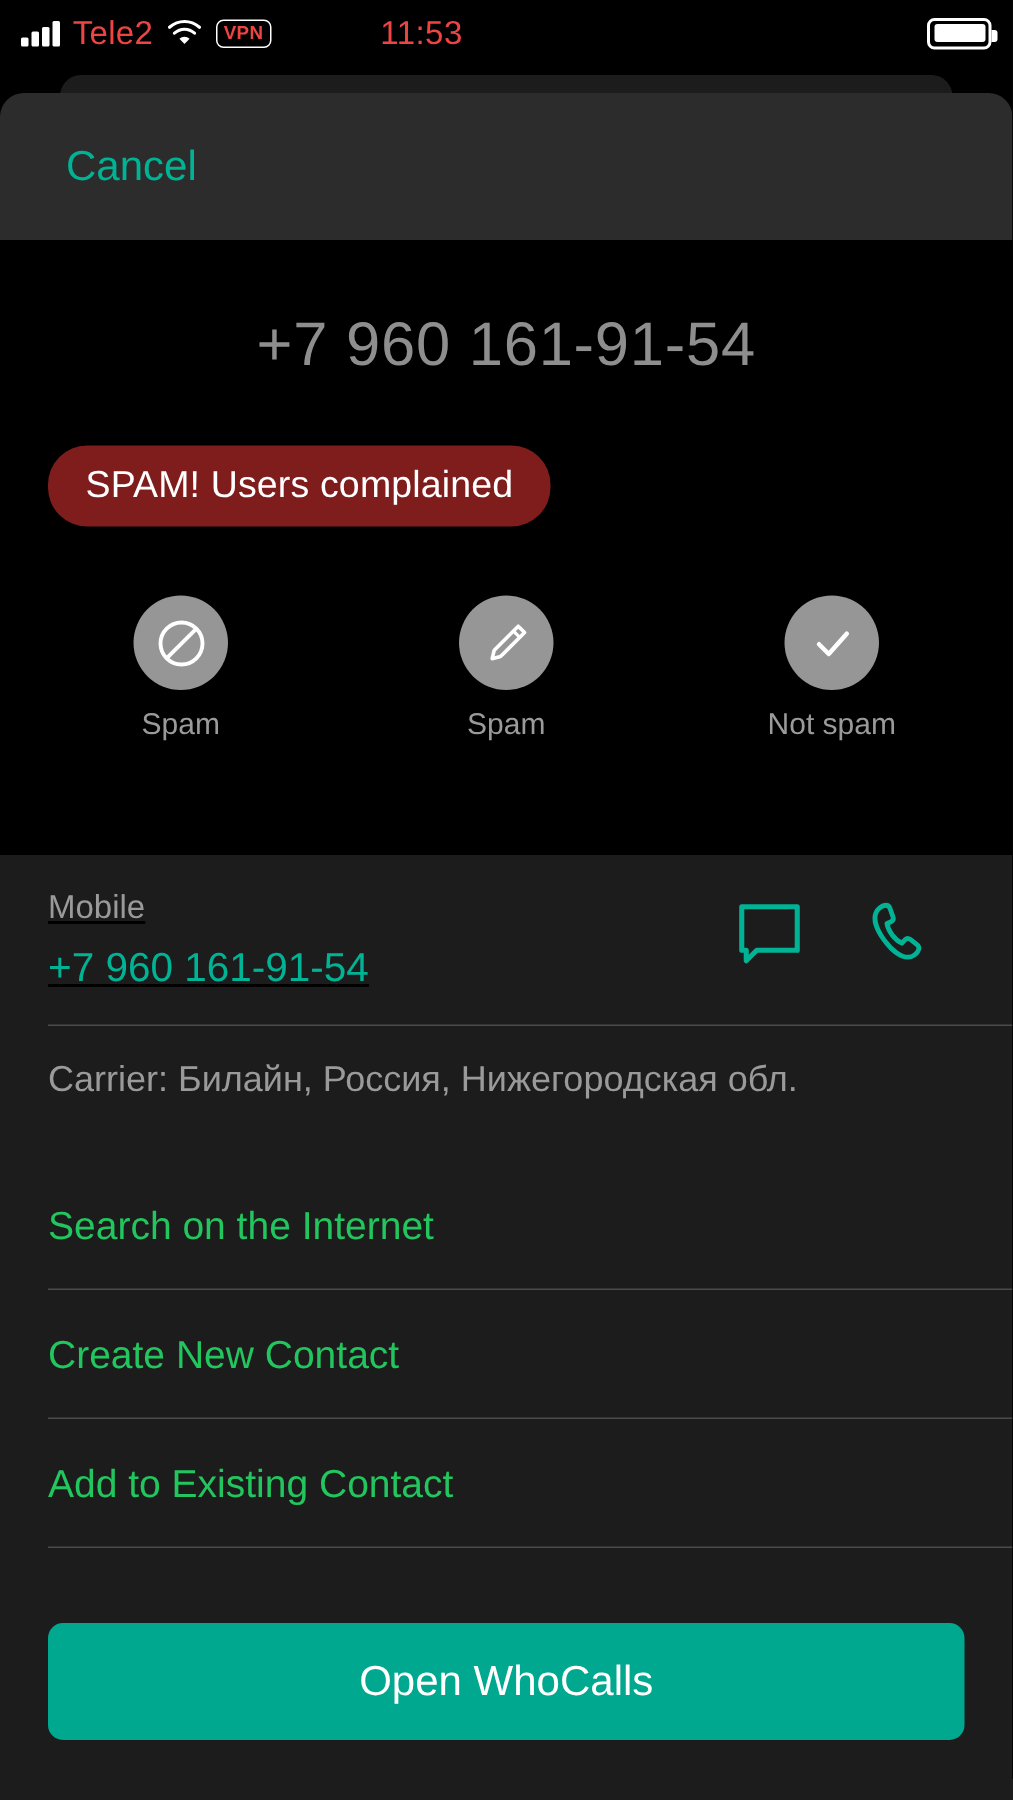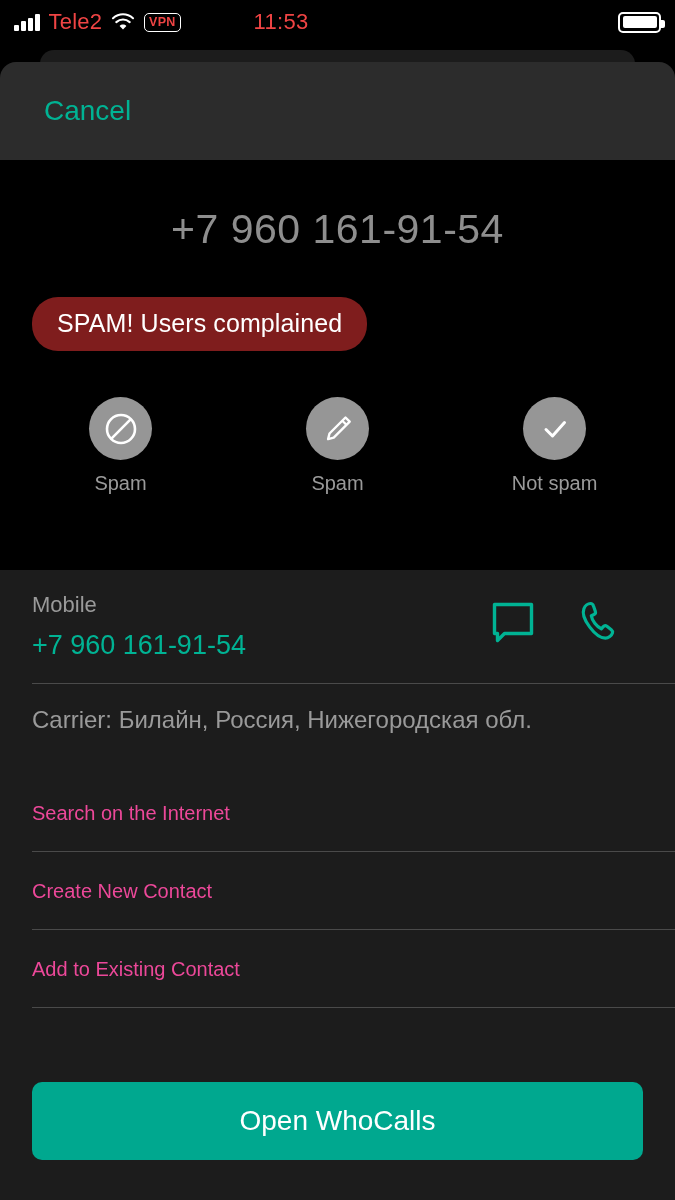--- a/index.html
+++ b/index.html
@@ -88,40 +88,40 @@
   }
   .action-label{ margin-top:12px; color:#9a9a9a; font-size:20px; }
 
   
   .panel{
     background:#1c1c1c; height:630px; position:relative;
   }
   .row-phone{
     display:flex; align-items:flex-start; padding:22px 32px 0 32px;
   }
-  .phone-info{ flex:1; }
+  .phone-info{ flex:1;text-decoration:underline; }
   .label-mobile{ color:#9a9a9a; font-size:22px; }
   .phone-value{
     display:block; color:#00b394; font-size:27px; margin-top:12px;
     background:none; border:none; padding:0; text-align:left;
     font-family:"Liberation Sans", sans-serif; cursor:pointer;
   }
   .row-icons{ display:flex; align-items:center; gap:42px; padding-top:8px; padding-right:22px; }
   .icon-btn{ background:none; border:none; cursor:pointer; padding:0; line-height:0; }
 
   .divider{
     height:1px; background:#4a4a4a; margin-left:32px; margin-right:0;
   }
   .carrier-line{
     color:#9a9a9a; font-size:24px; padding:22px 32px 0 32px;
   }
 
   .link-row{
     display:block; width:100%; text-align:left;
-    color:#ec4899; font-size:20px;
+    color:#22c55e; font-size:26px;
     background:none; border:none; cursor:pointer;
     padding:28px 32px 26px 32px;
     font-family:"Liberation Sans", sans-serif;
   }
 
   .cta-wrap{ position:absolute; left:0; bottom:0; width:675px; padding:16px 32px 40px; }
   .cta-btn{
     width:100%; height:78px; background:#00a88f; color:#fff;
     border:none; border-radius:10px; font-size:28px; cursor:pointer;
     font-family:"Liberation Sans", sans-serif;

